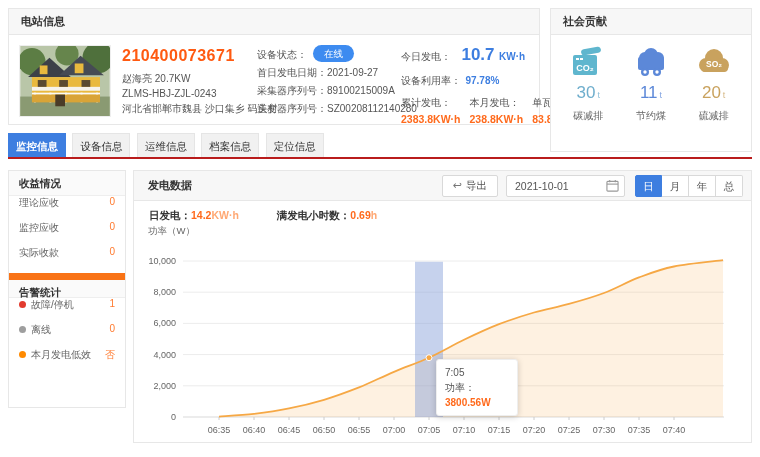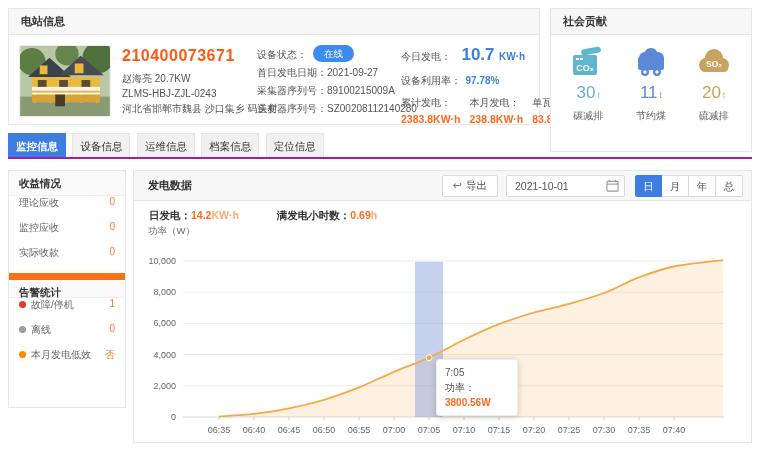--- a/index.html
+++ b/index.html
@@ -35,21 +35,21 @@
   
   #social-card { left:550px; top:8px; width:202px; height:144px; }
   .social-body { display:flex; justify-content:space-around; padding:10px 6px 0; text-align:center; }
   .soc-item { width:60px; }
   .soc-icon { height:34px; }
   .soc-value { font-size:17px; line-height:20px; }
   .soc-unit { font-size:9px; opacity:.75; margin-left:2px; }
   .soc-label { font-size:10px; color:#666; margin-top:4px; }
 
   
-  #tabbar { position:absolute; left:8px; top:133px; width:744px; height:26px; border-bottom:2px solid #a21caf; }
+  #tabbar { position:absolute; left:8px; top:133px; width:744px; height:26px; border-bottom:2px solid #b91c1c; }
   .tab { display:inline-block; width:58px; height:24px; line-height:24px; text-align:center;
          font-size:10.5px; color:#333; background:#f1f1f1; border:1px solid #e5e5e5; border-bottom:none;
          margin-right:2px; vertical-align:bottom; cursor:pointer; }
   .tab.active { background:#3d7ee0; color:#fff; font-weight:bold; border-color:#3d7ee0; }
 
   
   #sidebar-card { left:8px; top:170px; width:118px; height:238px; }
   .side-sec-header { height:25px; line-height:25px; padding-left:10px; font-size:10.5px; font-weight:bold;
                      background:#fafafa; border-bottom:1px solid #eee; }
   .side-sec-header.second { border-top:7px solid #f97316; margin-top:2px; }

